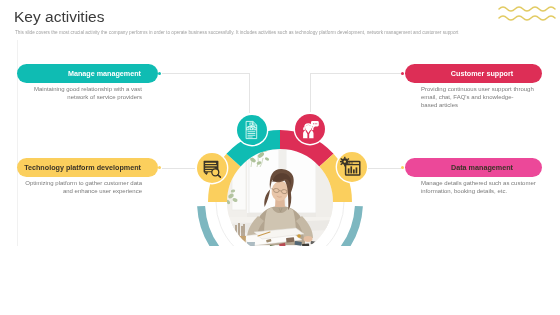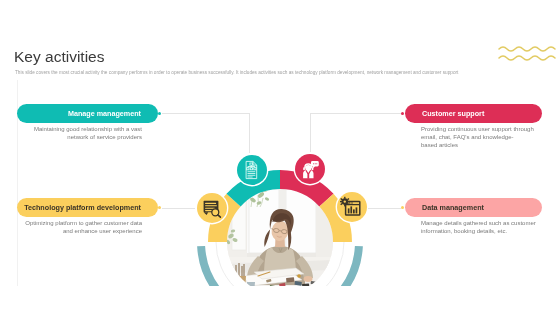--- a/index.html
+++ b/index.html
@@ -1,33 +1,33 @@
 <!DOCTYPE html>
 <html><head>
 <meta charset="utf-8">
 <style>
   html,body{margin:0;padding:0;}
   body{width:560px;height:315px;background:#fff;font-family:"Liberation Sans",sans-serif;overflow:hidden;}
-  .slide{position:relative;width:560px;height:246px;background:#fff;overflow:hidden;margin-top:40px;}
+  .slide{position:relative;width:560px;height:246px;background:#fff;overflow:hidden;}
 
   .title{z-index:2;position:absolute;left:14px;top:8px;font-size:15.5px;line-height:18px;color:#3a3a3a;font-weight:400;}
   .subtitle{z-index:2;position:absolute;left:15px;top:30px;width:520px;font-size:4.7px;line-height:6px;color:#a0a0a0;white-space:nowrap;}
 
   .leftline{z-index:2;position:absolute;left:17px;top:40px;width:1px;height:242px;background:#f1f1f1;}
 
   .waves{z-index:2;position:absolute;left:498px;top:4px;width:62px;height:22px;}
 
   .bottombar{position:absolute;left:0;top:268px;width:560px;height:47px;background:#83bcc3;z-index:0;}
   .bottombar .note{position:absolute;left:0;top:34px;width:560px;text-align:center;font-size:4.85px;color:#ffffff;letter-spacing:.05px;}
   .card{position:absolute;left:9px;top:-14px;width:542px;height:309px;background:#fff;border-radius:11px;z-index:1;}
 
   .pill{z-index:3;position:absolute;height:19px;border-radius:10px;display:flex;align-items:center;
         color:#fff;font-size:7.2px;font-weight:700;letter-spacing:0;box-sizing:border-box;}
   .pill.left{justify-content:flex-end;padding-right:17px;}
-  .pill.right{justify-content:flex-start;padding-left:17px;}
+  .pill.right{justify-content:center;padding-left:17px;}
   .pill.dark{color:#3b3427;}
 
   .desc{z-index:2;position:absolute;font-size:6px;line-height:8px;color:#7b7b7b;}
   .desc .ln{display:block;white-space:nowrap;}
 
   .dot{z-index:3;position:absolute;width:3px;height:3px;border-radius:50%;}
 
   .conn{z-index:2;position:absolute;background:#e4e4e4;}
 
   .diagram{z-index:2;position:absolute;left:0;top:0;width:560px;height:315px;}
@@ -286,21 +286,21 @@
 
   <div class="pill dark left" style="left:17px;top:158px;width:141px;background:#fbcf5d;">
     <span>Technology platform development</span>
   </div>
   <div class="dot" style="left:158px;top:165.5px;background:#fbcf5d;"></div>
   <div class="desc" style="left:21px;top:179px;width:121px;text-align:right;">
       <span class="ln">Optimizing platform to gather customer data</span>
       <span class="ln">and enhance user experience</span>
     </div>
 
-  <div class="pill dark right" style="left:405px;top:158px;width:137px;background:#fca5a5;">
+  <div class="pill dark right" style="left:405px;top:158px;width:137px;background:#ec4899;">
     <span>Data management</span>
   </div>
   <div class="dot" style="left:401px;top:165.5px;background:#fbcf5d;"></div>
   <div class="desc" style="left:421px;top:179px;width:121px;text-align:left;">
       <span class="ln">Manage details gathered such as customer</span>
       <span class="ln">information, booking details, etc.</span>
     </div>
 
 </div>
 

